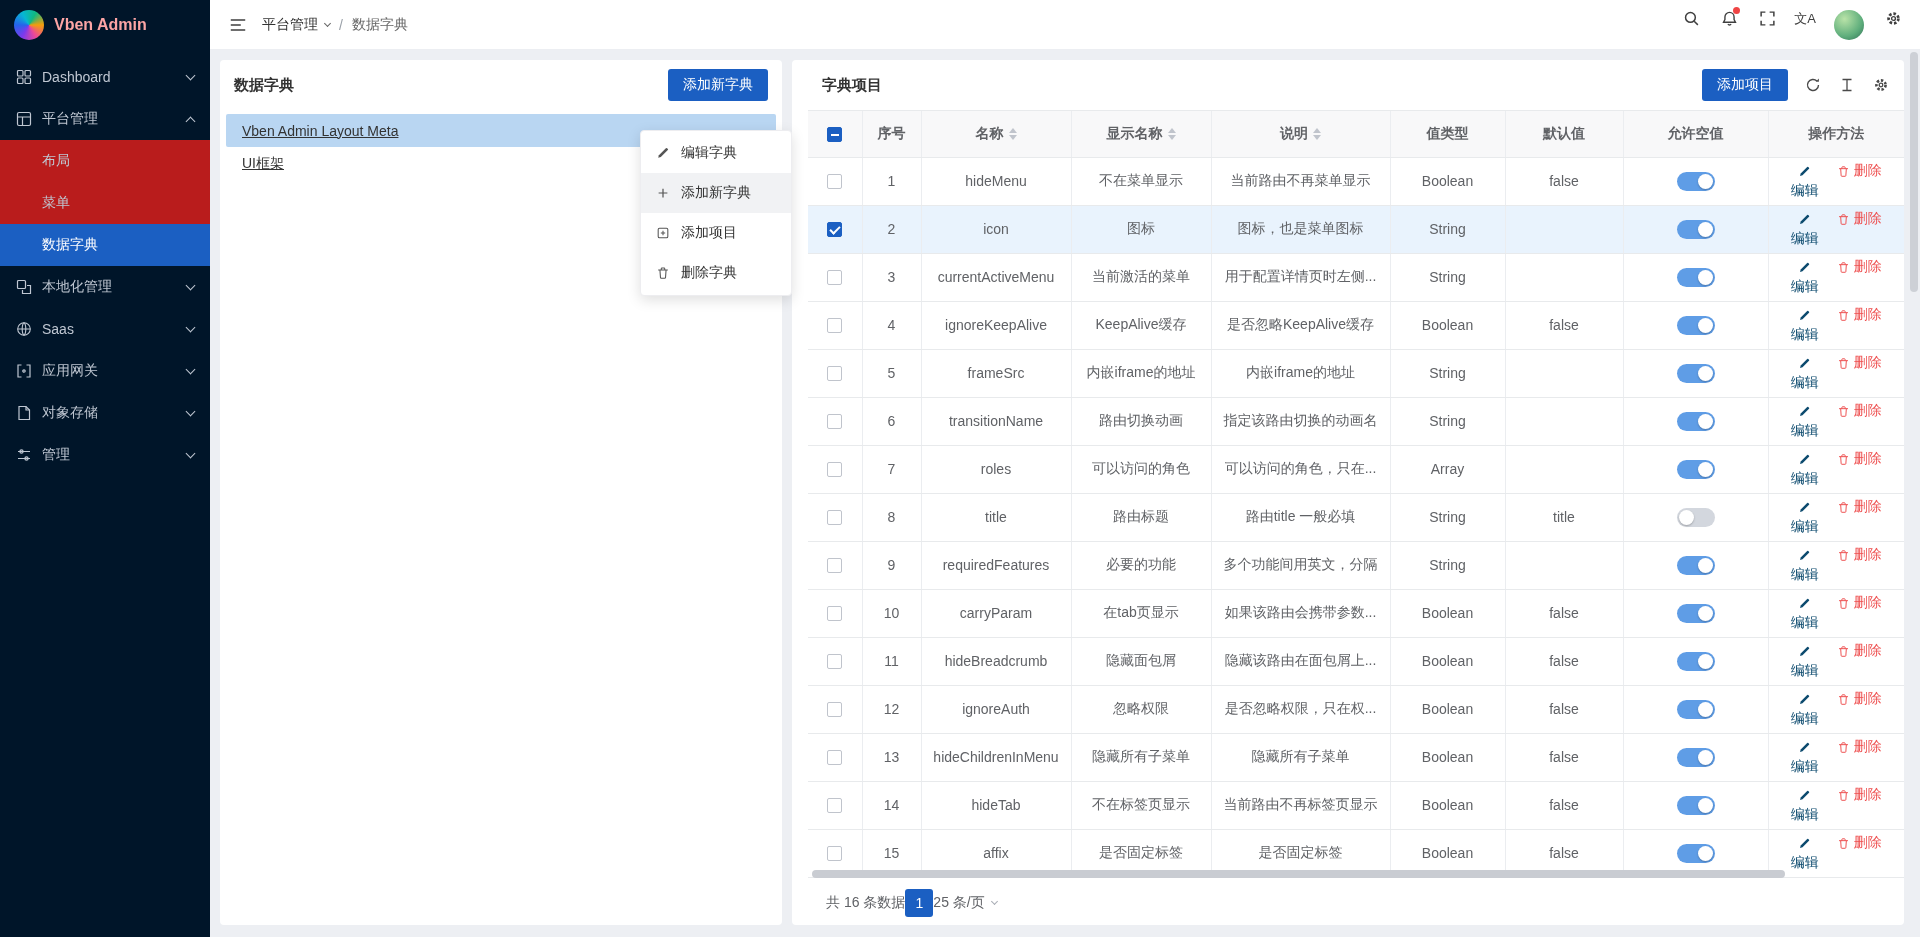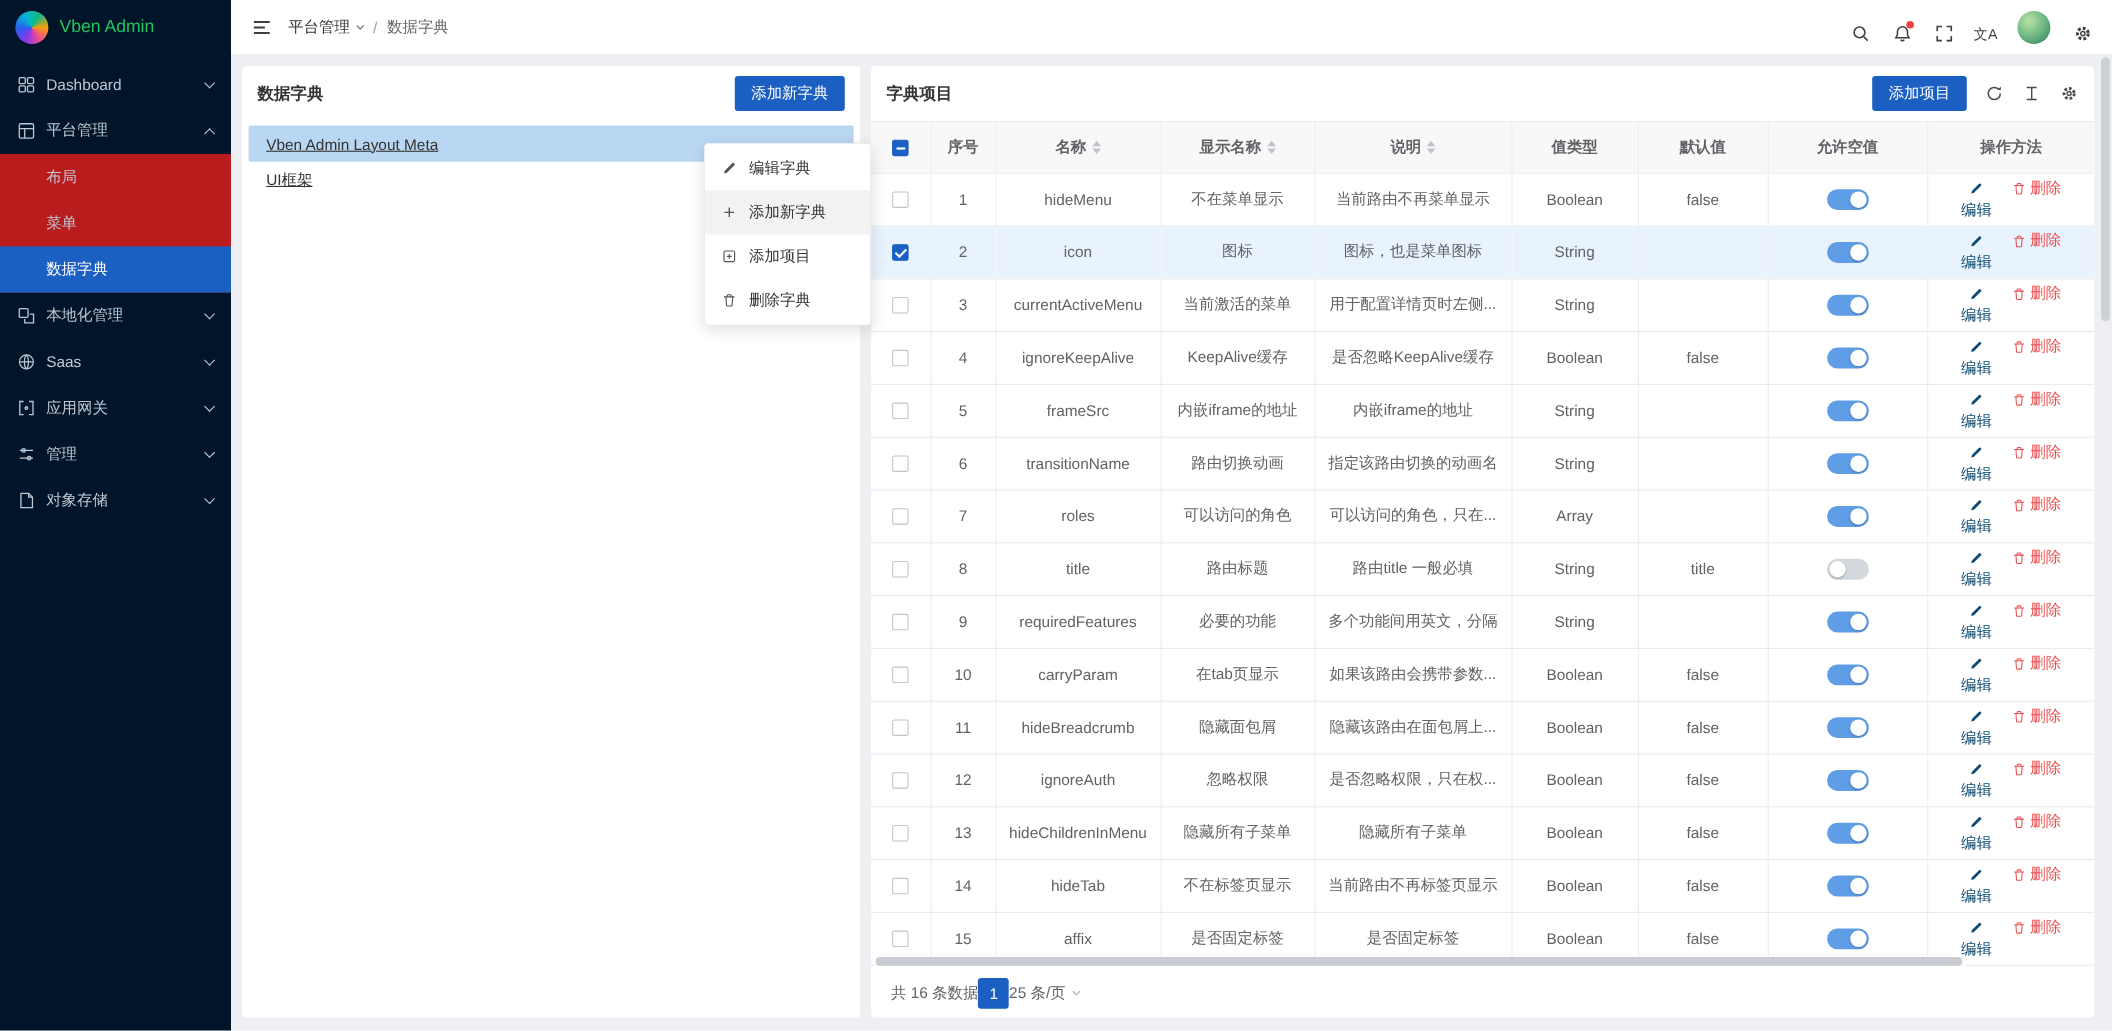--- a/index.html
+++ b/index.html
@@ -4,62 +4,62 @@
 <style>
   * { margin:0; padding:0; box-sizing:border-box; }
   html,body { width:1920px; height:937px; overflow:hidden; }
   body { font-family:"Liberation Sans","DejaVu Sans",sans-serif; background:#edeff3; color:#333; font-size:14px; position:relative; }
 
   
   .sidebar { position:absolute; left:0; top:0; bottom:0; width:210px; background:#001529; z-index:10; }
   .logo-row { height:50px; display:flex; align-items:center; gap:10px; padding:0 14px; cursor:pointer; }
   .logo-mark { width:30px; height:30px; border-radius:50%; flex:none;
     background:conic-gradient(from 210deg,#7c3aed,#2563eb,#06b6d4,#10b981,#f59e0b,#ec4899,#7c3aed); }
-  .logo-text { color:#22c55e; font-size:16px; font-weight:normal; white-space:nowrap; }
+  .logo-text { color:#fca5a5; font-size:16px; font-weight:bold; white-space:nowrap; }
   .menu { padding-top:6px; }
   .menu-item { height:42px; display:flex; align-items:center; gap:10px; padding:0 16px; color:#bfc7d2; font-size:14px; cursor:pointer; }
   .menu-item .mi-label { flex:1; white-space:nowrap; overflow:hidden; }
   .mi-icon { width:16px; height:16px; flex:none; display:flex; align-items:center; justify-content:center; color:#bfc7d2; }
   .mi-icon svg { width:16px; height:16px; }
   .submenu { background:#b91c1c; }
   .submenu .menu-item { padding-left:42px; }
   .menu-item.active { background:#1b5fc2; color:#fff; }
   .chev { width:7px; height:7px; border-right:1.6px solid currentColor; border-bottom:1.6px solid currentColor; display:inline-block; flex:none; }
   .chev.down { transform:rotate(45deg); margin-top:-3px; }
   .chev.up { transform:rotate(-135deg); margin-top:4px; }
 
   
   .topbar { position:absolute; left:210px; right:0; top:0; height:50px; background:#fff; display:flex; align-items:center; padding:0 18px; border-bottom:1px solid #eceef2; z-index:5; }
   .tb-collapse { width:20px; height:20px; color:#3f3f3f; cursor:pointer; display:flex; align-items:center; margin-right:14px; }
   .breadcrumb { display:flex; align-items:center; gap:9px; font-size:14px; }
   .bc-item { display:flex; align-items:center; gap:7px; cursor:pointer; color:#333; }
   .bc-item .chev { width:5px; height:5px; border-color:#666; }
   .bc-sep { color:#9aa0a8; }
   .bc-current { color:#666; }
-  .tb-right { margin-left:auto; display:flex; align-items:flex-end; gap:20px; }
+  .tb-right { margin-left:auto; display:flex; align-items:flex-start; gap:20px; }
   .tb-icon { width:18px; height:18px; color:#3f3f3f; cursor:pointer; position:relative; display:flex; align-items:center; justify-content:center; }
   .tb-icon svg { width:17px; height:17px; }
   .badge-dot { position:absolute; right:-2px; top:-3px; width:7px; height:7px; border-radius:50%; background:#ef4444; }
   .avatar { width:30px; height:30px; border-radius:50%; cursor:pointer; flex:none;
     background:radial-gradient(circle at 35% 30%,#b9e3a8,#5fae7c 60%,#2f6f55); }
   .translate-glyph { font-size:13px; color:#3f3f3f; white-space:nowrap; }
 
   
   .content { position:absolute; top:50px; left:210px; right:0; bottom:0; padding:10px 16px 12px 10px; display:flex; gap:10px; }
   .panel { background:#fff; border-radius:4px; display:flex; flex-direction:column; overflow:hidden; }
   .panel-header { height:50px; flex:none; display:flex; align-items:center; justify-content:space-between; padding:0 14px; }
   .panel-title { font-size:15px; font-weight:bold; color:#333; }
   .btn-primary { background:#1b5fc2; color:#fff; border:none; border-radius:3px; font-size:14px; height:32px; padding:0 15px; cursor:pointer; font-family:inherit; }
 
   .dict-panel { width:562px; flex:none; }
   .dict-list { padding:4px 6px;text-decoration:underline; }
   .dict-item { height:33px; display:flex; align-items:center; padding:0 16px; font-size:14px; color:#333; cursor:pointer; border-radius:2px; white-space:nowrap; overflow:hidden; }
   .dict-item.selected { background:#b9d6f2; }
 
-  .items-panel { flex:1; }
+  .items-panel { flex:1;padding-left:16px; }
   .ph-right { display:flex; align-items:center; gap:16px; }
   .icon-btn { width:18px; height:18px; color:#4a4a4a; cursor:pointer; display:flex; align-items:center; justify-content:center; }
   .icon-btn svg { width:16px; height:16px; }
 
   
   .table-wrap { flex:1; position:relative; overflow:hidden; border-top:1px solid #e8eaec; }
   table { width:100%; border-collapse:collapse; table-layout:fixed; }
   th { height:46px; background:#f8f8f9; font-size:14px; color:#606266; font-weight:bold; border-bottom:1px solid #e8eaec; border-right:1px solid #ebedf0; }
   td { height:48px; text-align:center; font-size:14px; color:#606266; border-bottom:1px solid #e8eaec; border-right:1px solid #ebedf0; overflow:hidden; text-overflow:ellipsis; white-space:nowrap; padding:0 8px; }
   th:last-child, td:last-child { border-right:none; }
@@ -172,36 +172,36 @@
             <path d="M5.5 2H2v12h3.5M10.5 2H14v12h-3.5"></path>
             <circle cx="8" cy="8" r="1.2"></circle>
           </svg>
         </span>
       <span class="mi-label">应用网关</span>
       <span class="chev down"></span>
     </div>
     <div class="menu-item">
       <span class="mi-icon">
           <svg viewBox="0 0 16 16" fill="none" stroke="currentColor" stroke-width="1.2">
+            <path d="M3 1.5h7l3.5 3.5v9.5H3z"></path>
+            <path d="M10 1.5V5h3.5"></path>
+          </svg>
+        </span>
+      <span class="mi-label">对象存储</span>
+      <span class="chev down"></span>
+    </div>
+    <div class="menu-item">
+      <span class="mi-icon">
+          <svg viewBox="0 0 16 16" fill="none" stroke="currentColor" stroke-width="1.2">
             <path d="M2 4.5h12M2 11.5h12"></path>
             <circle cx="5.5" cy="4.5" r="1.6"></circle>
             <circle cx="10.5" cy="11.5" r="1.6"></circle>
           </svg>
         </span>
       <span class="mi-label">管理</span>
-      <span class="chev down"></span>
-    </div>
-    <div class="menu-item">
-      <span class="mi-icon">
-          <svg viewBox="0 0 16 16" fill="none" stroke="currentColor" stroke-width="1.2">
-            <path d="M3 1.5h7l3.5 3.5v9.5H3z"></path>
-            <path d="M10 1.5V5h3.5"></path>
-          </svg>
-        </span>
-      <span class="mi-label">对象存储</span>
       <span class="chev down"></span>
     </div>
   </nav>
 </aside>
 
 <header class="topbar">
   <span class="tb-collapse">
       <svg viewBox="0 0 18 18" fill="none" stroke="currentColor" stroke-width="1.5">
         <path d="M2.5 4.5h13M2.5 9h9M2.5 13.5h13"></path>
       </svg>

